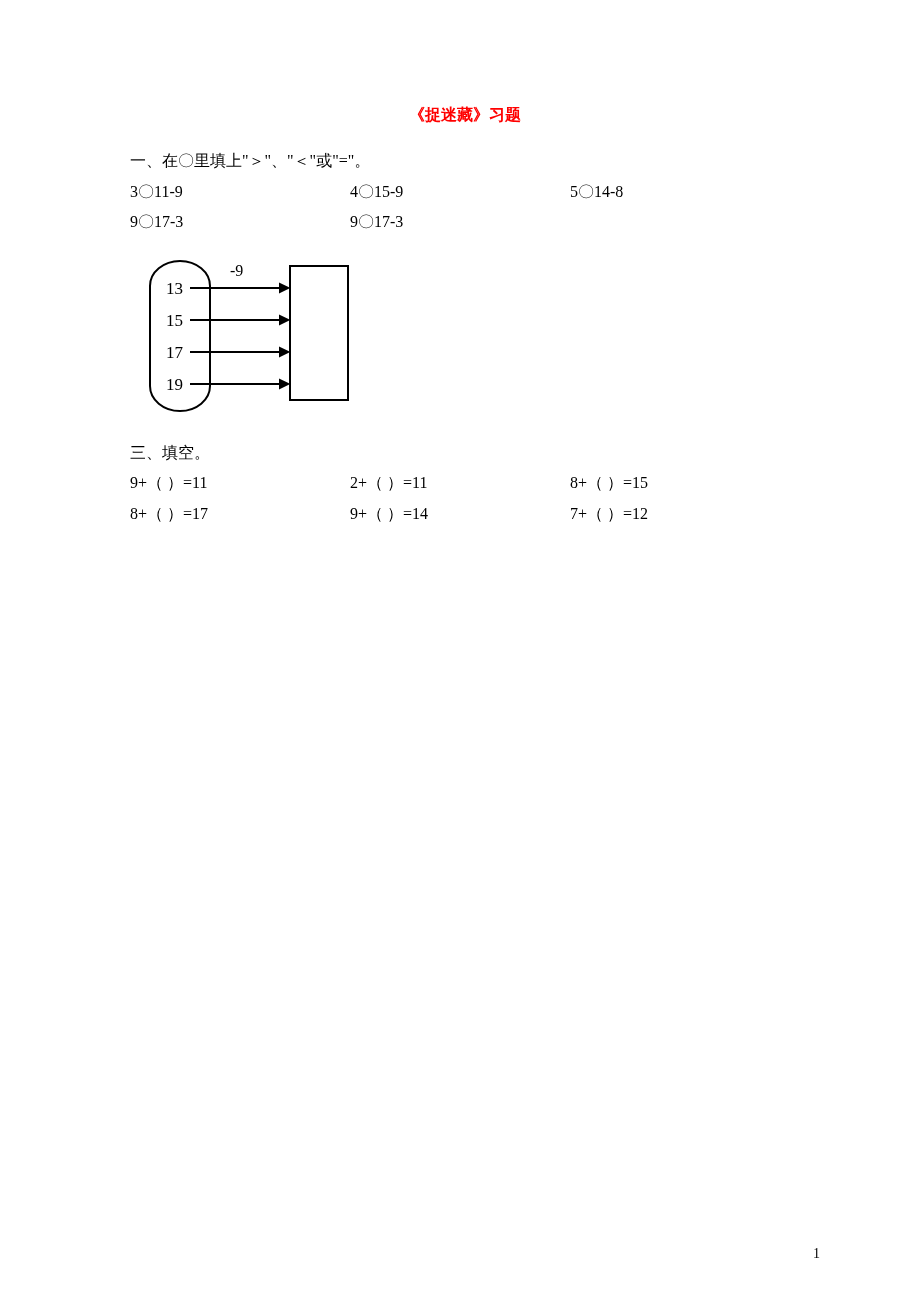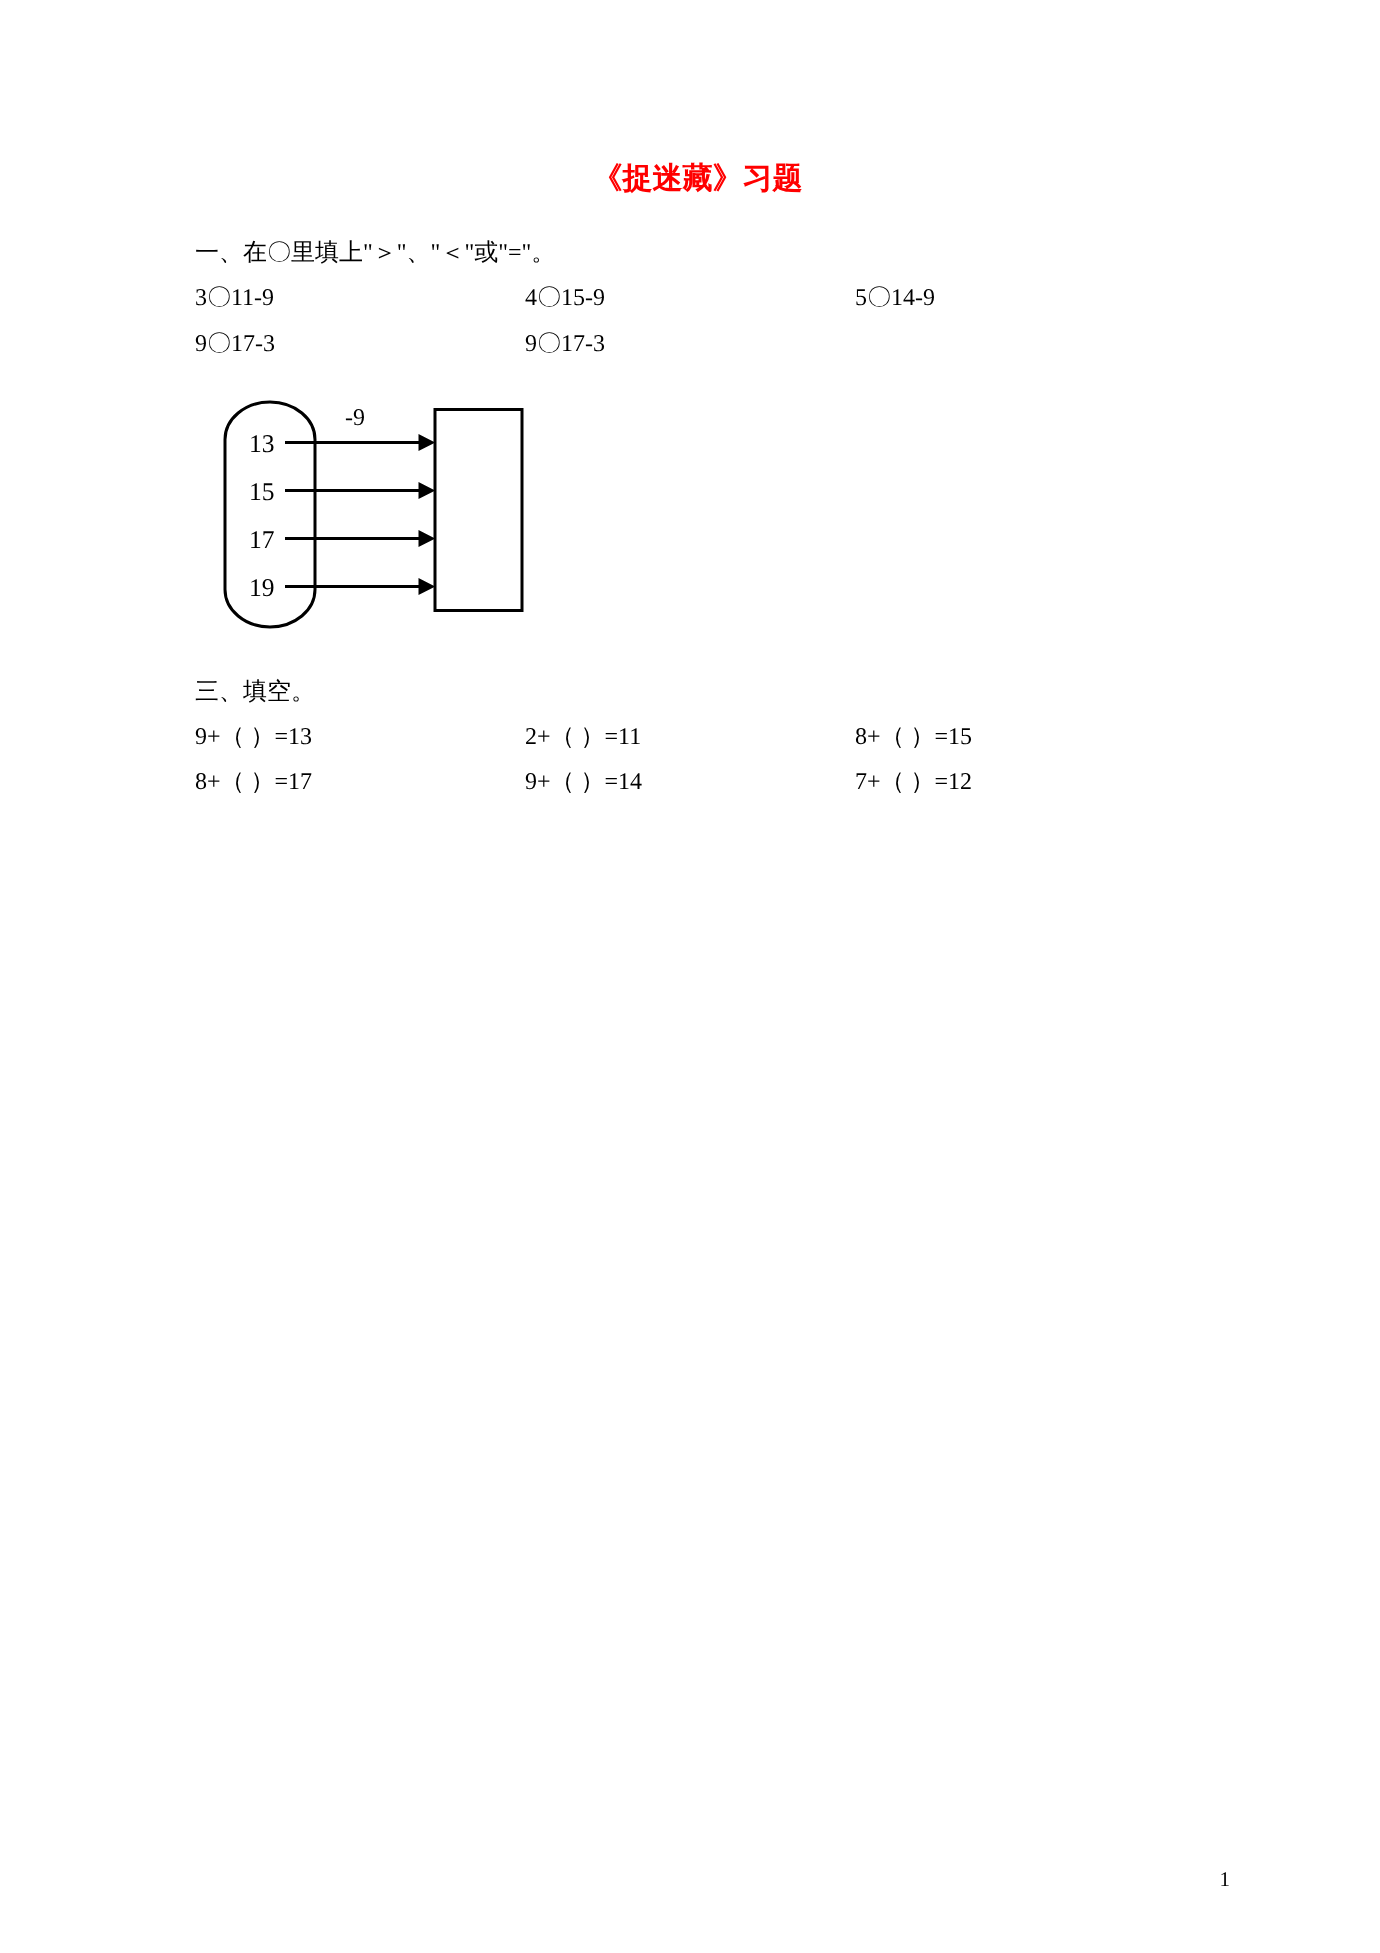--- a/index.html
+++ b/index.html
@@ -14,21 +14,21 @@
   .page {
     padding: 100px 120px 0 130px;
     font-size: 16px;
     color: #000;
     line-height: 1.9;
   }
   .title {
     text-align: center;
     color: #ff0000;
     font-weight: bold;
-    font-size: 20px;
+    font-size: 16px;
     margin-bottom: 16px;
     font-family: Liberation Sans, sans-serif;
   }
   .row {
     display: flex;
   }
   .cell {
     flex: 0 0 auto;
   }
   .c1 { width: 220px; }
@@ -50,21 +50,21 @@
 <body>
 
 <div class="page">
 
   <div class="title">《捉迷藏》习题</div>
 
   <div>一、在〇里填上"＞"、"＜"或"="。</div>
   <div class="row">
     <div class="cell c1">3〇11-9</div>
     <div class="cell c2">4〇15-9</div>
-    <div class="cell c3">5〇14-9</div>
+    <div class="cell c3">5〇14-8</div>
   </div>
   <div class="row">
     <div class="cell c1">9〇17-3</div>
     <div class="cell c3">9〇17-3</div>
   </div>
 
 
   <div class="diagram">
     <svg width="240" height="170" viewBox="0 0 240 170">
 
@@ -92,21 +92,21 @@
         <line x1="60" y1="138" x2="158" y2="138"></line>
         <polygon points="158,138 150,134 150,142"></polygon>
       </g>
 
       <rect x="160" y="20" width="58" height="134" fill="none" stroke="#000" stroke-width="2"></rect>
     </svg>
   </div>
 
   <div>三、填空。</div>
   <div class="row">
-    <div class="cell c1">9+（  ）=13</div>
+    <div class="cell c1">9+（  ）=11</div>
     <div class="cell c2">2+（  ）=11</div>
     <div class="cell c3">8+（  ）=15</div>
   </div>
   <div class="row">
     <div class="cell c1">8+（  ）=17</div>
     <div class="cell c2">9+（  ）=14</div>
     <div class="cell c3">7+（  ）=12</div>
   </div>
 
 </div>

